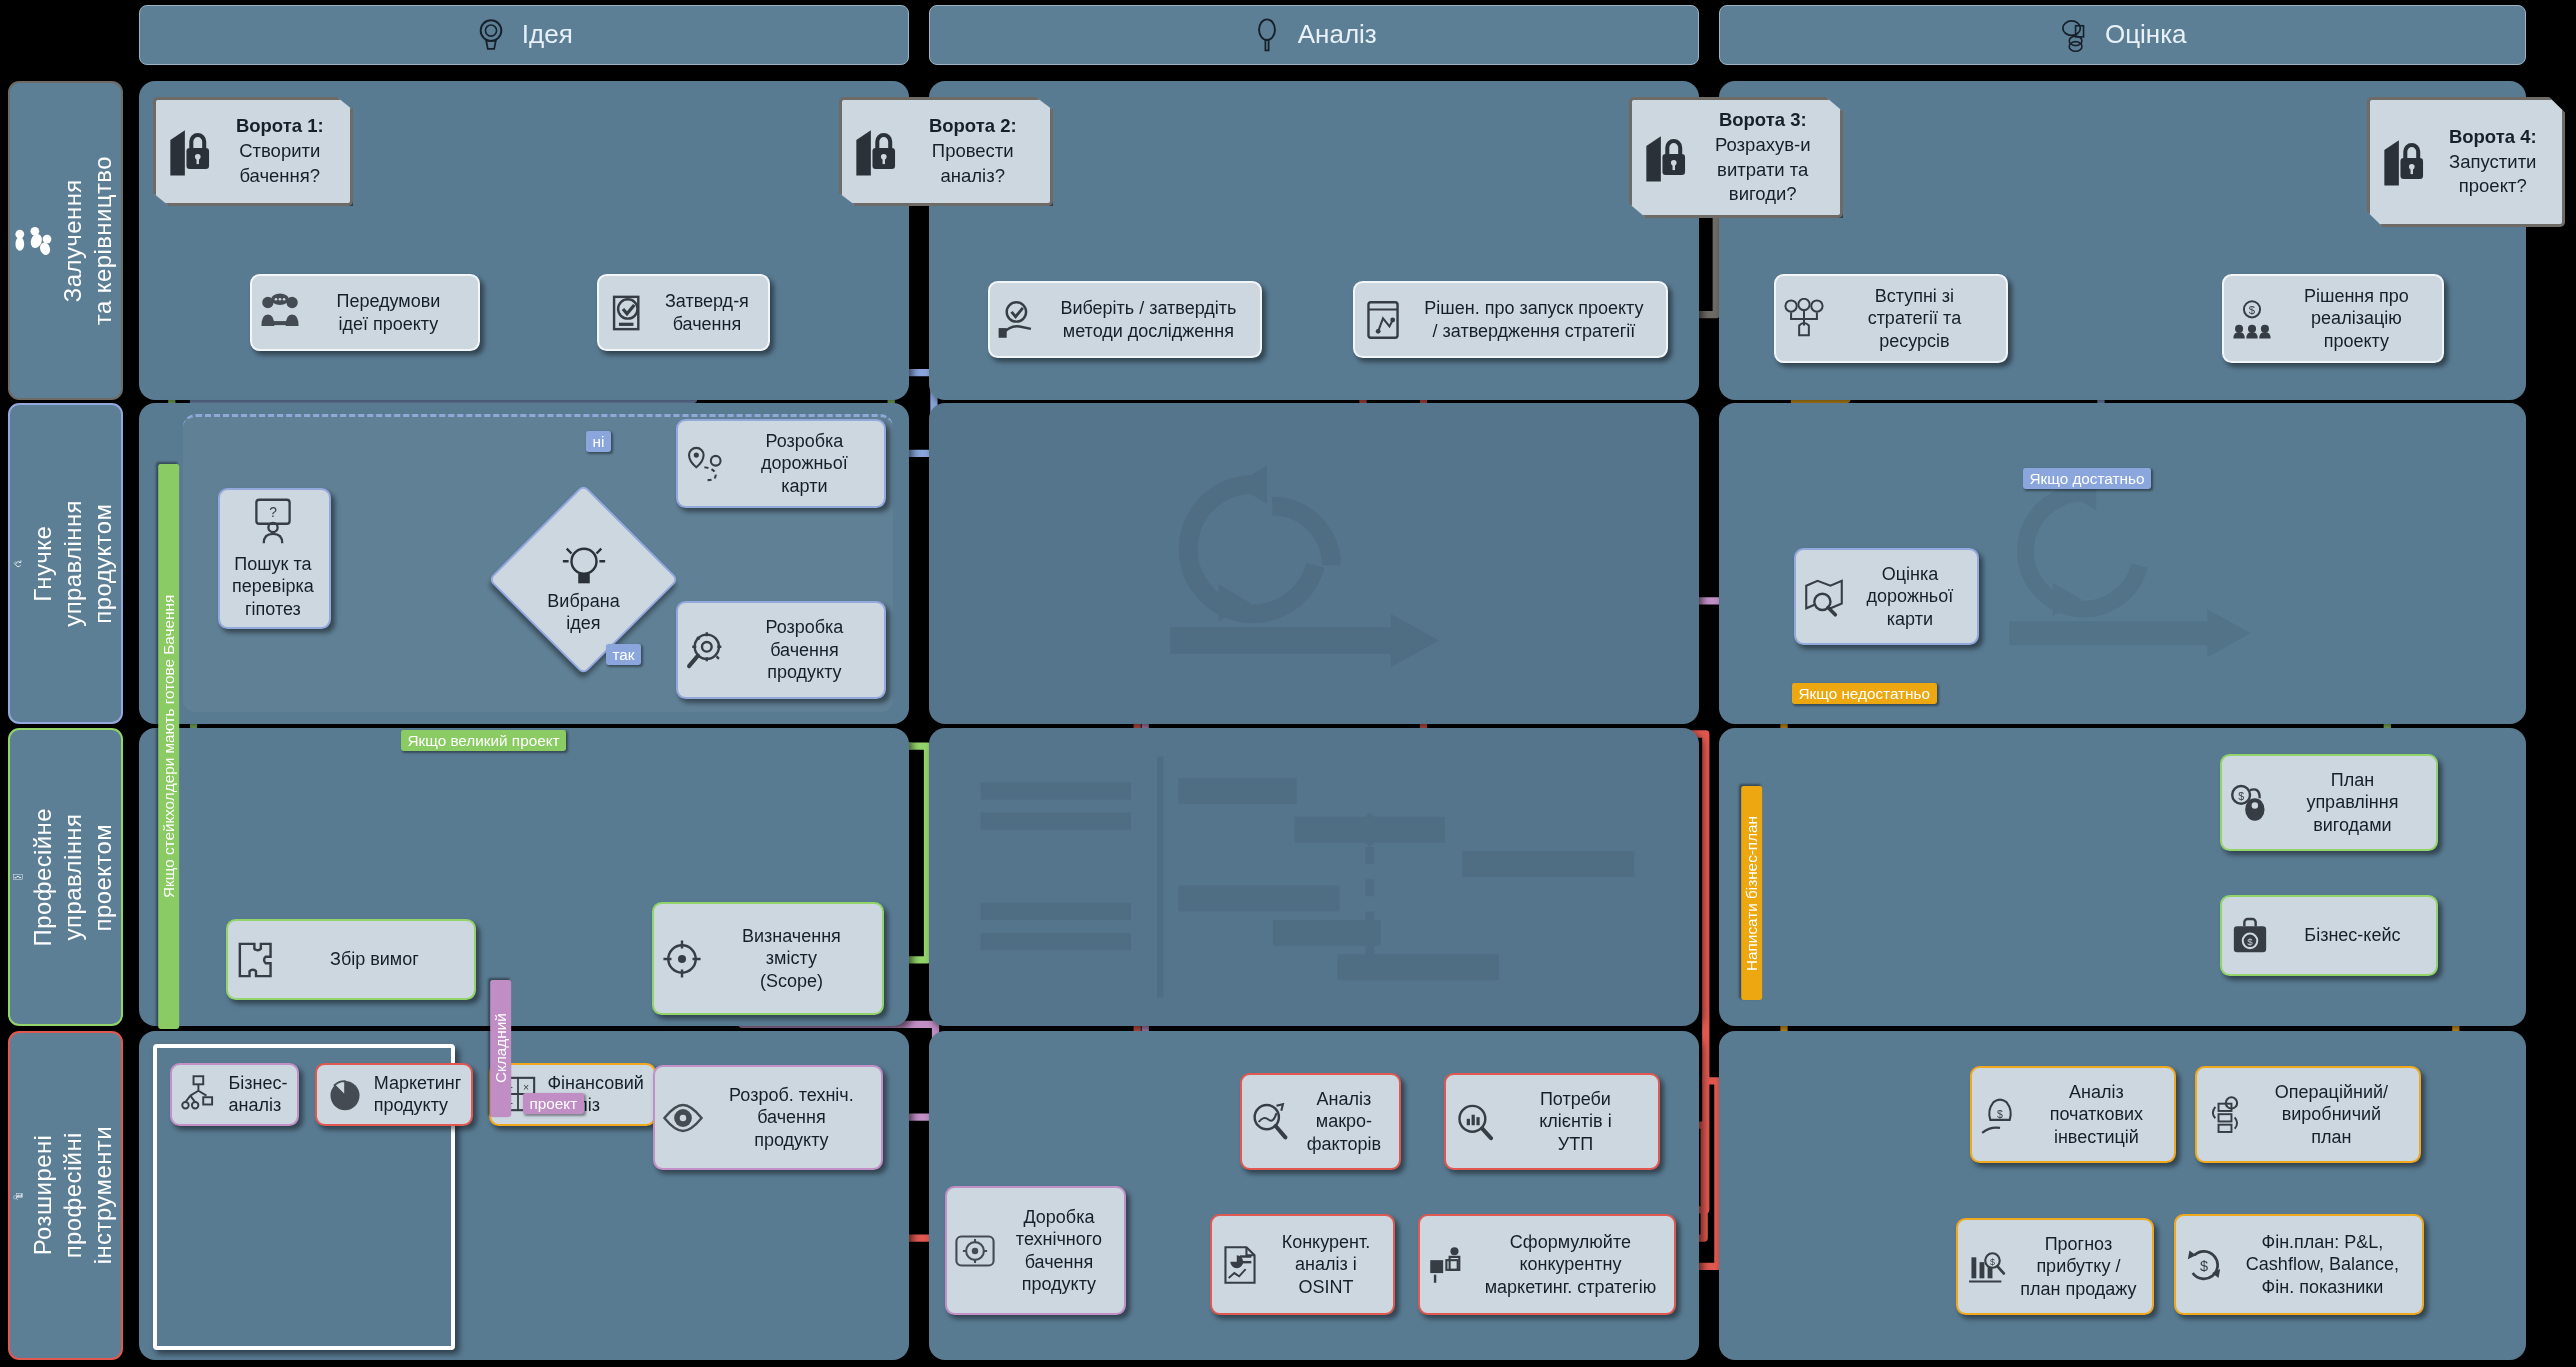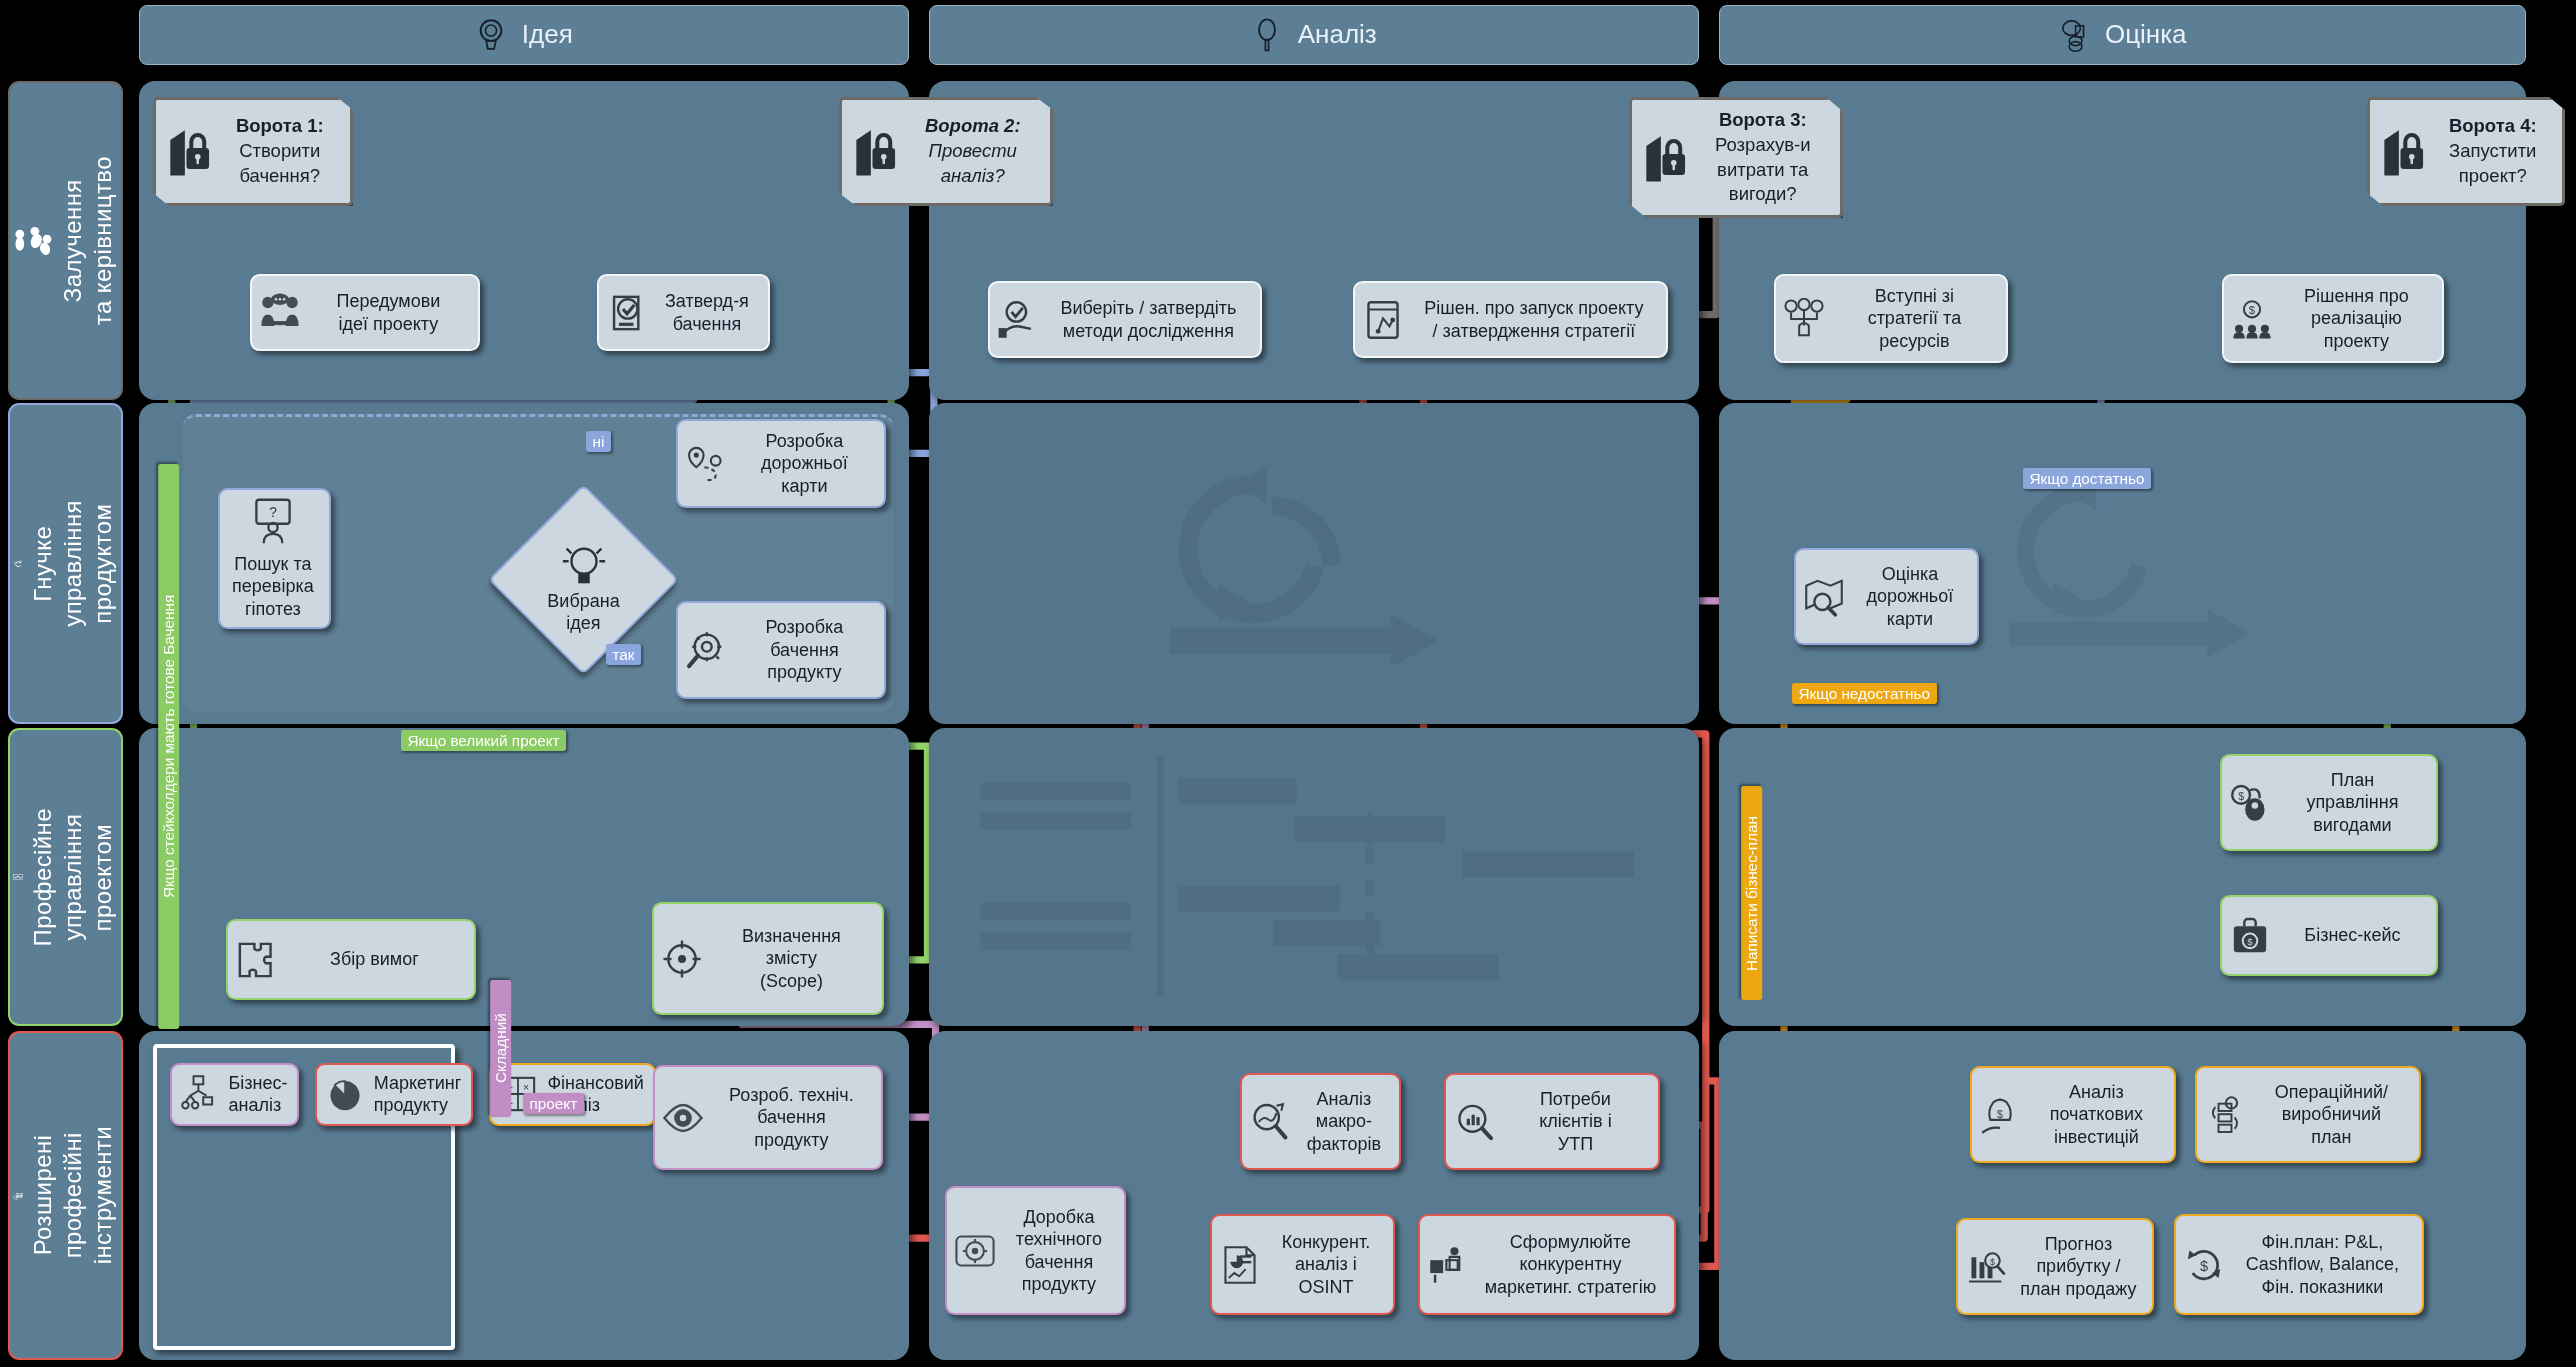--- a/index.html
+++ b/index.html
@@ -327,21 +327,21 @@
   <svg class="glock" viewBox="0 0 58 62">
     <path d="M4 60 V16 L22 4 V60 z" fill="#2b3138"></path>
     <rect x="24" y="26" width="28" height="26" rx="4" fill="#2b3138"></rect>
     <path d="M30 26 v-8 a8 8 0 0 1 16 0 v8" fill="none" stroke="#2b3138" stroke-width="5"></path>
     <circle cx="38" cy="37" r="3.5" fill="#ccd7e0"></circle>
       <rect x="36.5" y="38" width="3" height="8" fill="#ccd7e0"></rect>
   </svg>
   <div class="gtxt"><b>Ворота 1:</b><br><span style="white-space:pre-line;">Створити
 бачення?</span></div>
 </div>
-<div class="gate" style="left:839px;top:97px;width:214px;height:109px;font-style:italic;">
+<div class="gate" style="left:839px;top:97px;width:214px;height:109px;">
   <svg class="glock" viewBox="0 0 58 62">
     <path d="M4 60 V16 L22 4 V60 z" fill="#2b3138"></path>
     <rect x="24" y="26" width="28" height="26" rx="4" fill="#2b3138"></rect>
     <path d="M30 26 v-8 a8 8 0 0 1 16 0 v8" fill="none" stroke="#2b3138" stroke-width="5"></path>
     <circle cx="38" cy="37" r="3.5" fill="#ccd7e0"></circle>
       <rect x="36.5" y="38" width="3" height="8" fill="#ccd7e0"></rect>
   </svg>
   <div class="gtxt"><b>Ворота 2:</b><br><span style="white-space:pre-line;">Провести
 аналіз?</span></div>
 </div>
@@ -350,21 +350,21 @@
     <path d="M4 60 V16 L22 4 V60 z" fill="#2b3138"></path>
     <rect x="24" y="26" width="28" height="26" rx="4" fill="#2b3138"></rect>
     <path d="M30 26 v-8 a8 8 0 0 1 16 0 v8" fill="none" stroke="#2b3138" stroke-width="5"></path>
     <circle cx="38" cy="37" r="3.5" fill="#ccd7e0"></circle>
       <rect x="36.5" y="38" width="3" height="8" fill="#ccd7e0"></rect>
   </svg>
   <div class="gtxt"><b>Ворота 3:</b><br><span style="white-space:pre-line;">Розрахув-и
 витрати та
 вигоди?</span></div>
 </div>
-<div class="gate" style="left:2367px;top:97px;width:198px;height:109px;">
+<div class="gate" style="left:2367px;top:97px;width:198px;height:130px;">
   <svg class="glock" viewBox="0 0 58 62">
     <path d="M4 60 V16 L22 4 V60 z" fill="#2b3138"></path>
     <rect x="24" y="26" width="28" height="26" rx="4" fill="#2b3138"></rect>
     <path d="M30 26 v-8 a8 8 0 0 1 16 0 v8" fill="none" stroke="#2b3138" stroke-width="5"></path>
     <circle cx="38" cy="37" r="3.5" fill="#ccd7e0"></circle>
       <rect x="36.5" y="38" width="3" height="8" fill="#ccd7e0"></rect>
   </svg>
   <div class="gtxt"><b>Ворота 4:</b><br><span style="white-space:pre-line;">Запустити
 проект?</span></div>
 </div>

